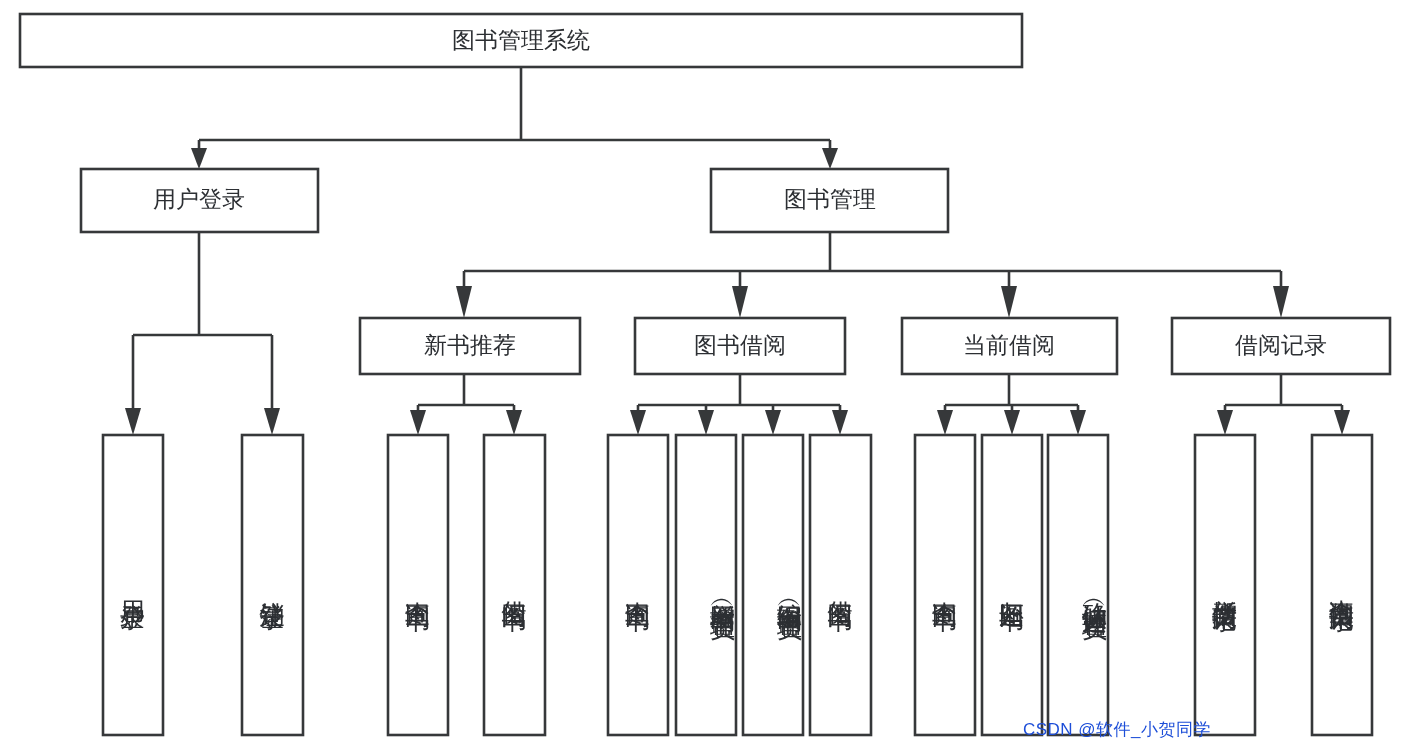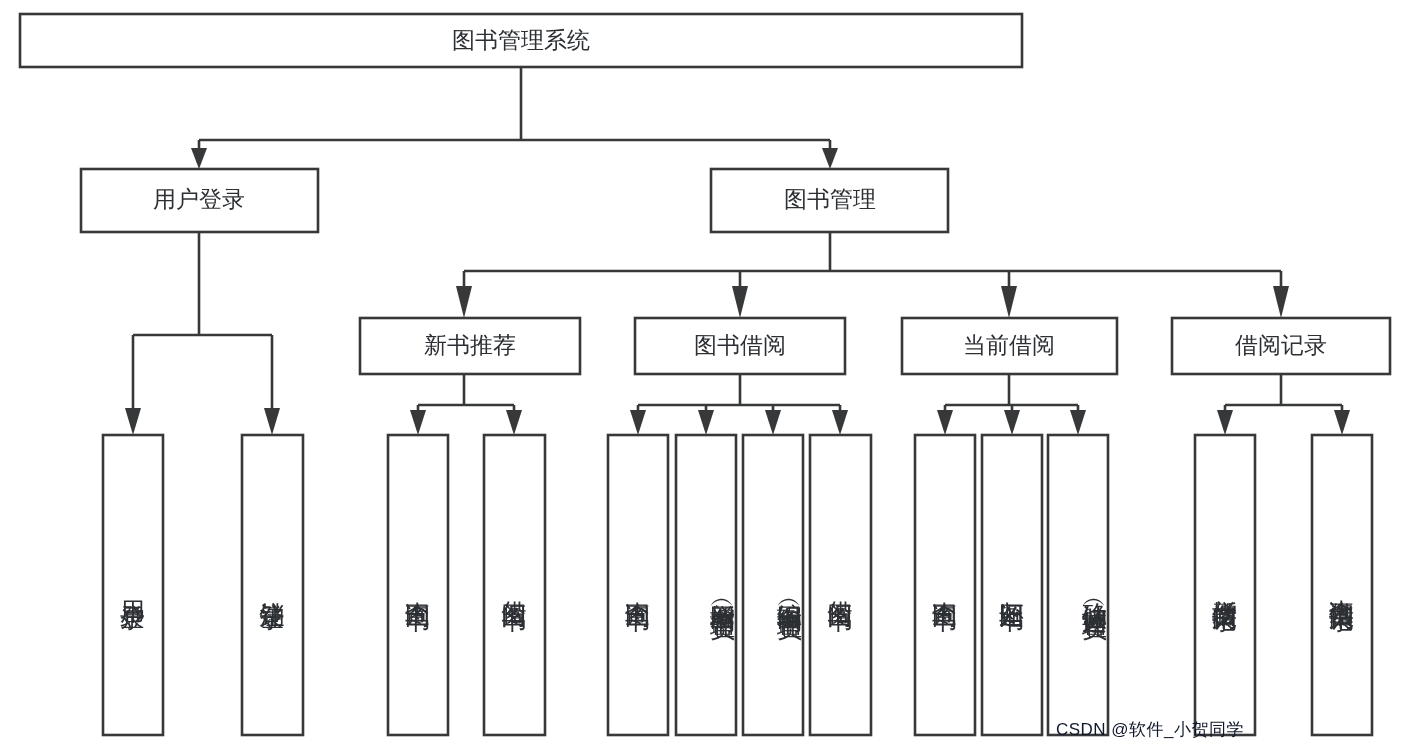--- a/index.html
+++ b/index.html
@@ -11,21 +11,20 @@
     width: 1405px;
     height: 747px;
     font-family: "Liberation Sans", "DejaVu Sans", sans-serif;
     overflow: hidden;
   }
   #diagram-root {
     position: relative;
     width: 1219px;
     height: 747px;
     background: #ffffff;
-    padding-left: 33px;
   }
   svg#flow-svg {
     position: absolute;
     left: 0;
     top: 0;
     width: 1405px;
     height: 747px;
     display: block;
   }
   .node-rect {
@@ -64,21 +63,21 @@
     color: #2c2f33;
     white-space: nowrap;
     pointer-events: none;
   }
   .watermark {
     position: absolute;
     right: 8px;
     bottom: 6px;
     font-family: "Liberation Sans", "DejaVu Sans", sans-serif;
     font-size: 17px;
-    color: #0f172a;
+    color: #1d4ed8;
     letter-spacing: 0.5px;
     white-space: nowrap;
   }
 </style>
 </head>
 <body>
 
 <div id="diagram-root">
 
   <svg id="flow-svg" viewBox="0 0 1405 747">

